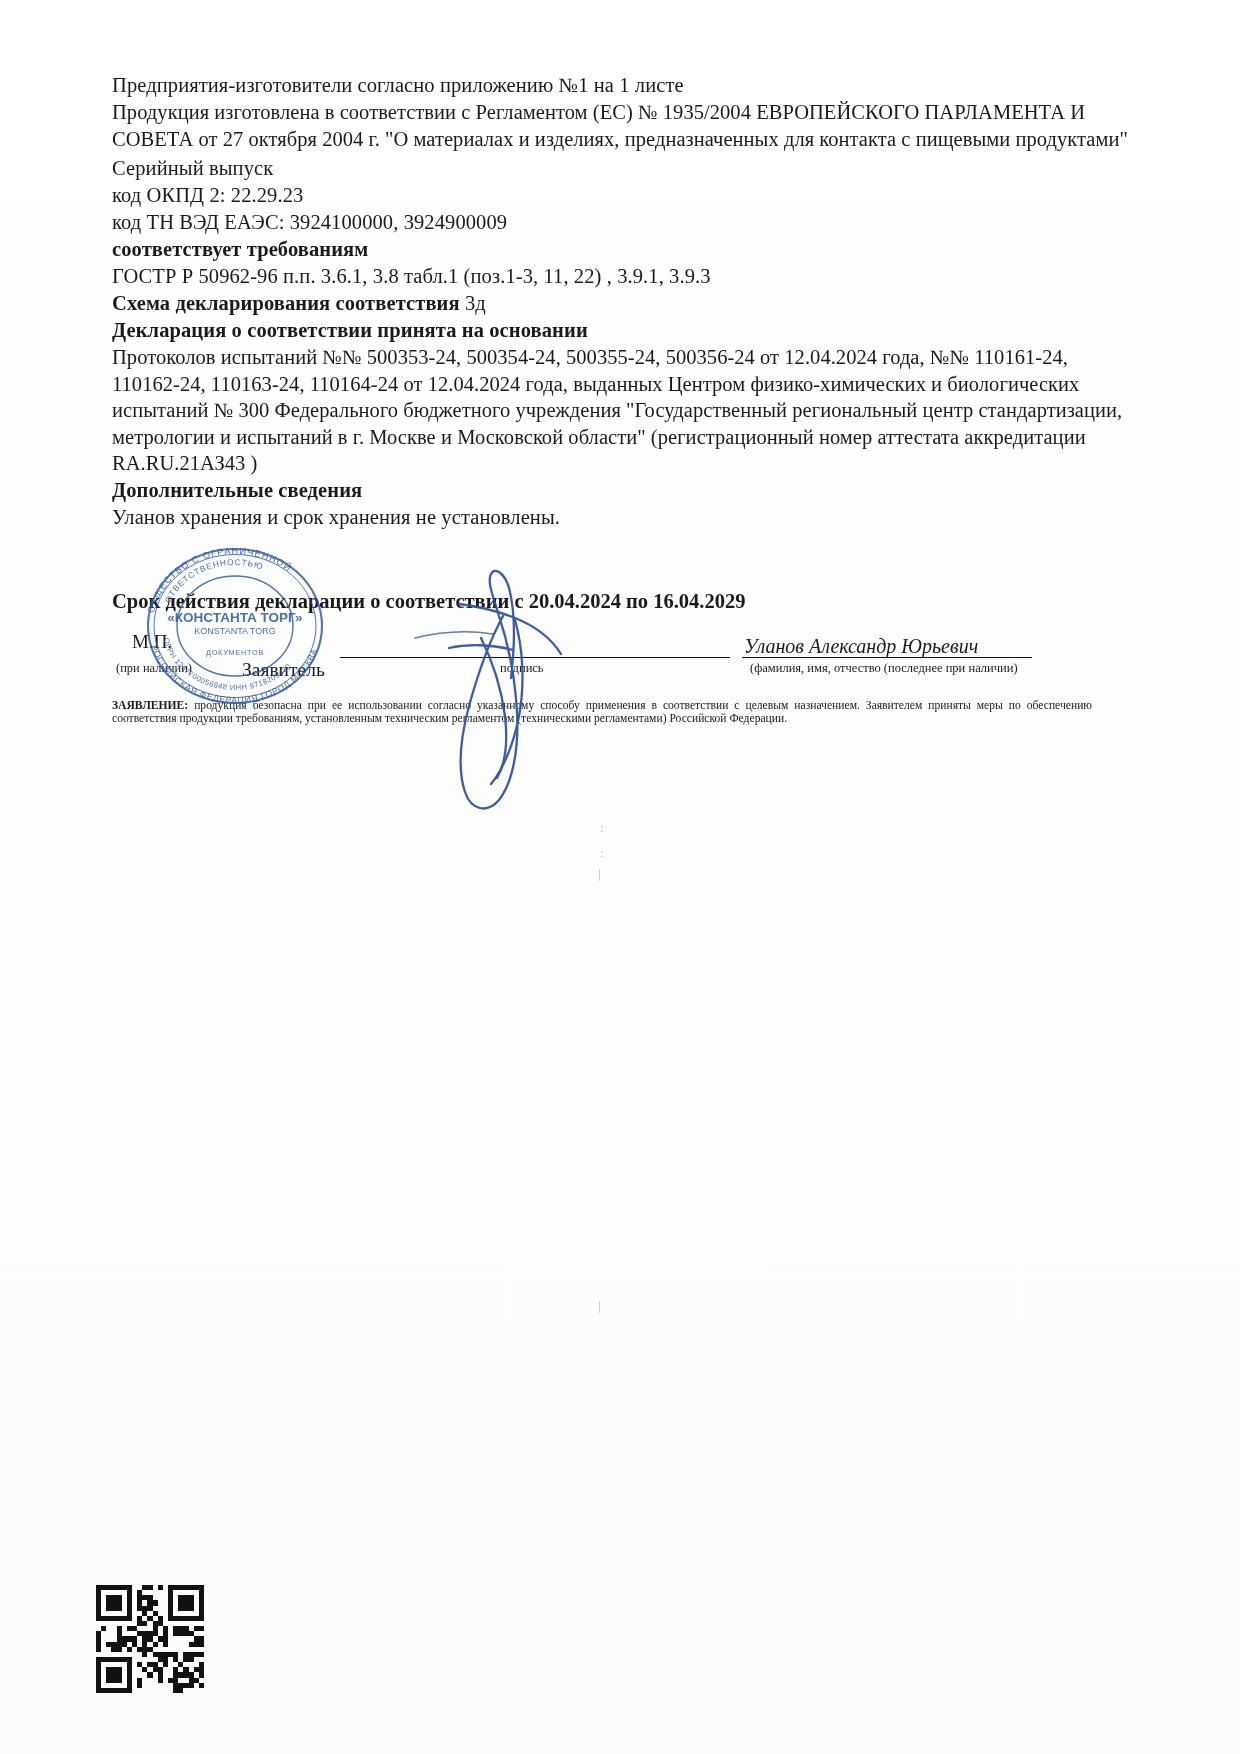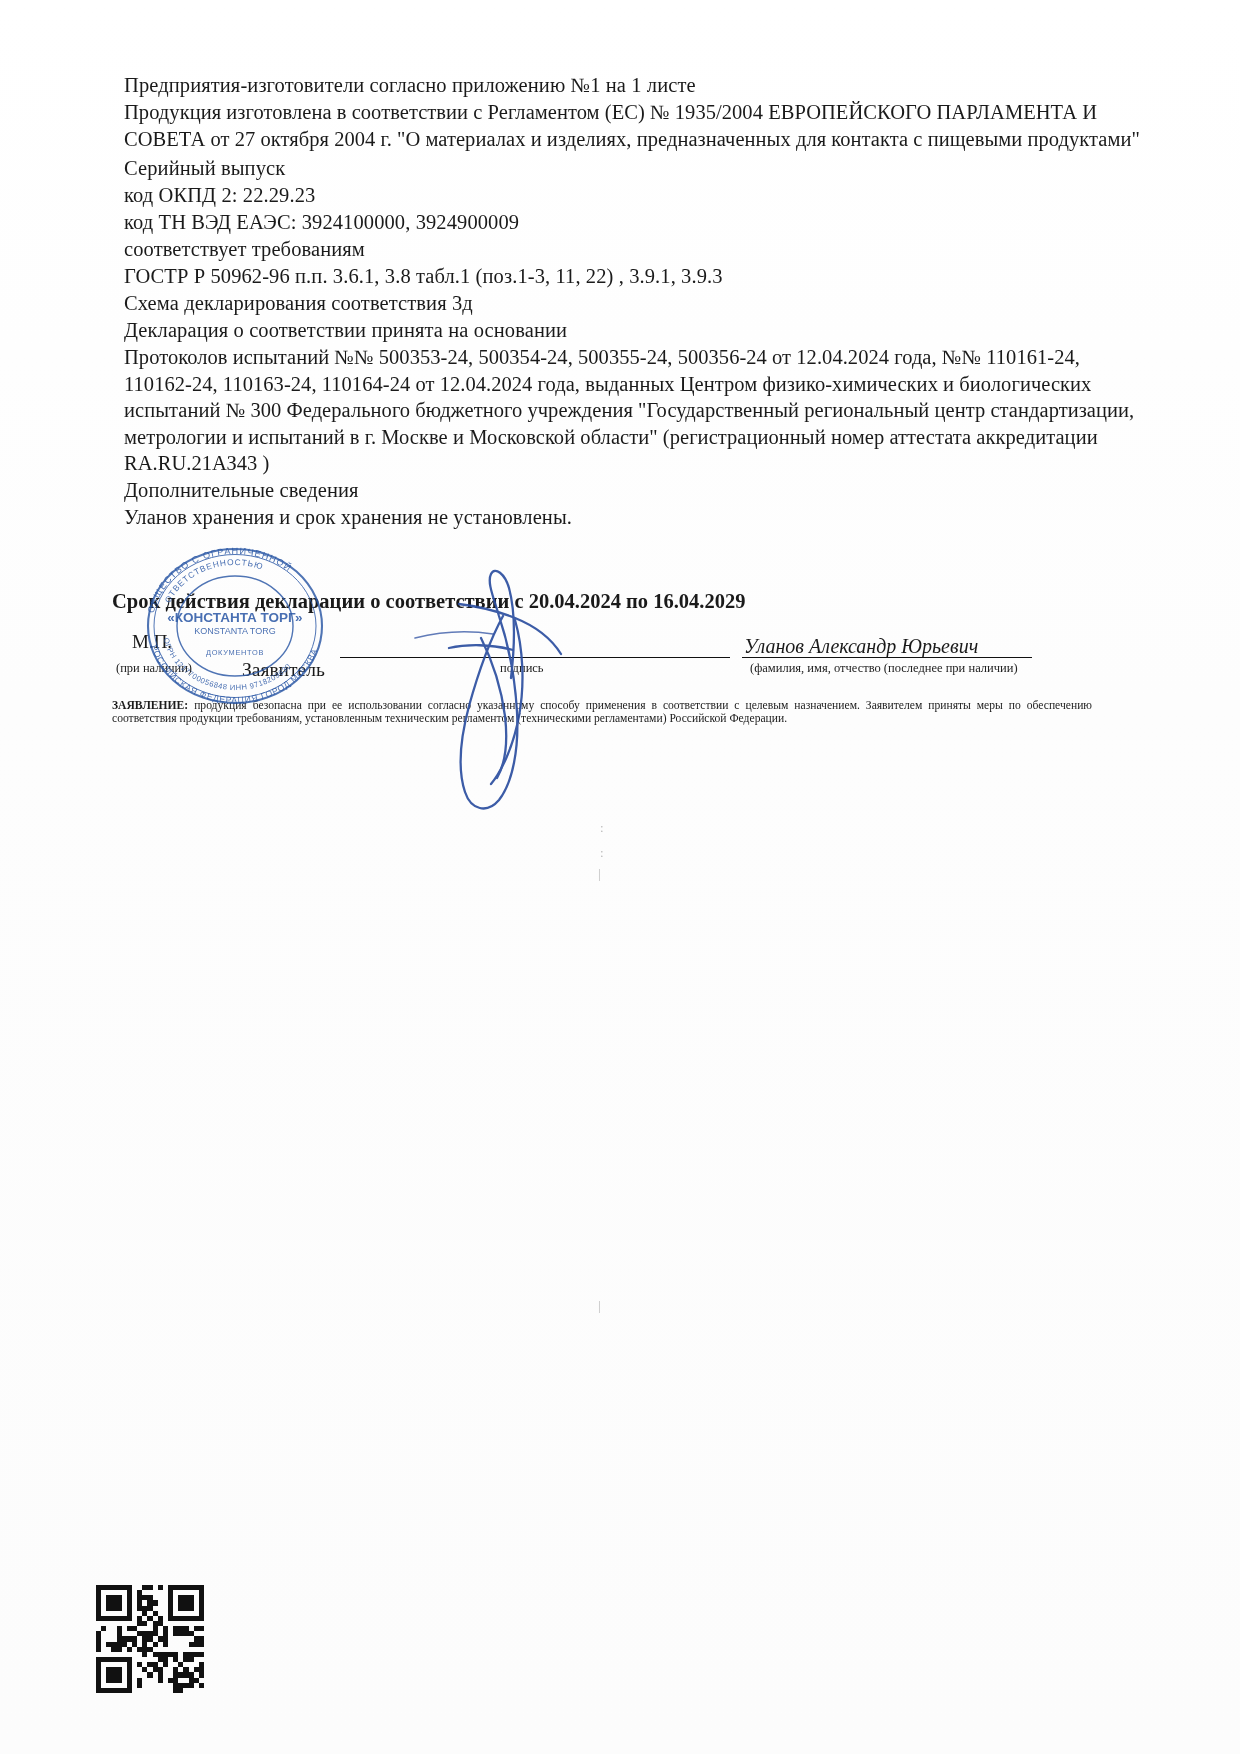--- a/index.html
+++ b/index.html
@@ -25,36 +25,35 @@
   .paper-tint {
     position: absolute;
     inset: 0;
     background: linear-gradient(180deg, #ffffff 0%, #fdfdfd 40%, #fcfcfc 100%);
   }
   .doc-body {
     position: absolute;
     left: 112px;
     top: 72px;
     width: 1020px;
-    margin-left: 12px;
   }
   .line {
     font-size: 20.5px;
     line-height: 26px;
     margin: 0 0 1px 0;
     letter-spacing: 0.1px;
   }
   .para {
     font-size: 20.5px;
     line-height: 26.5px;
     margin: 0;
     letter-spacing: 0.05px;
   }
   .bold {
-    font-weight: normal;
+    font-weight: bold;
   }
   .spacer-s { height: 3px; }
 
   
   .sig-block {
     position: absolute;
     left: 112px;
     top: 590px;
     width: 1020px;
   }

